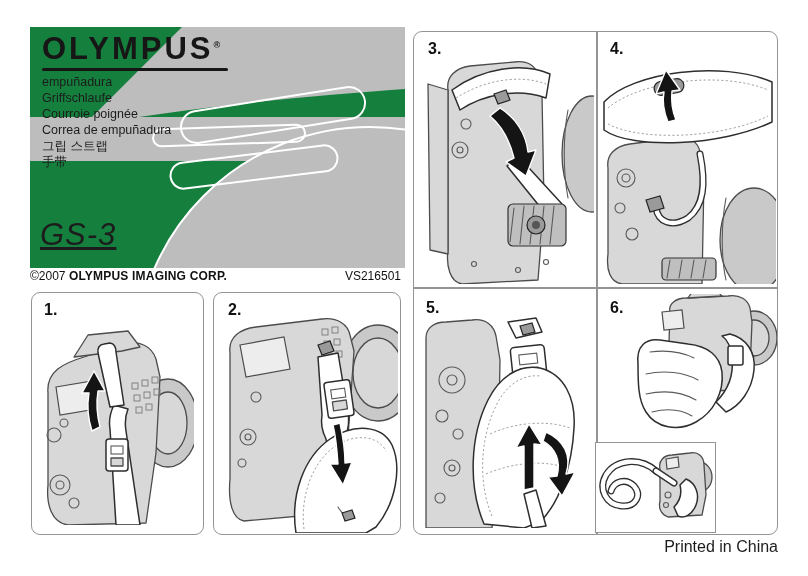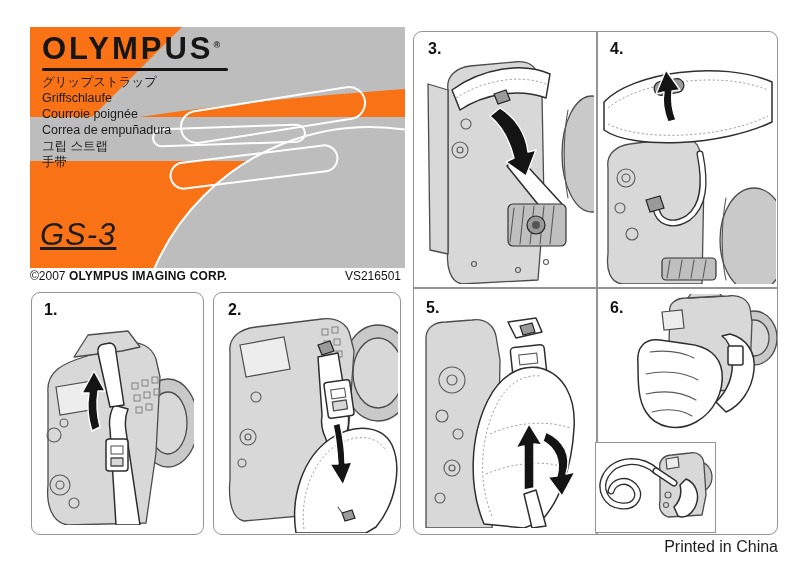--- a/index.html
+++ b/index.html
@@ -1,20 +1,20 @@
 <!DOCTYPE html>
 <html><head>
 <meta charset="utf-8">
 <style>
   html,body{margin:0;padding:0;background:#fff;}
   .page{position:relative;width:808px;height:576px;background:#ffffff;overflow:hidden;
         font-family:"Liberation Sans",sans-serif;color:#111;}
 
   
-  .hdr{position:absolute;left:30px;top:27px;width:375px;height:241px;background:#f97316;overflow:hidden;}
+  .hdr{position:absolute;left:30px;top:27px;width:375px;height:241px;background:#15803d;overflow:hidden;}
   .hdr-deco{position:absolute;left:0;top:0;width:375px;height:241px;}
   .brand{position:absolute;left:12px;top:4px;font-size:31px;font-weight:bold;letter-spacing:3px;color:#161616;}
   .brand sup{font-size:9px;letter-spacing:0;}
   .brand-rule{position:absolute;left:12px;top:41px;width:186px;height:3px;background:#161616;border-radius:2px;}
   .langs{position:absolute;left:12px;top:47px;line-height:16px;font-size:12.5px;color:#1c1c1c;}
   .model{position:absolute;left:10px;top:190px;font-size:31px;font-style:italic;font-weight:500;letter-spacing:1px;color:#1c1c1c;text-decoration:underline;}
 
   
   .imprint{position:absolute;left:30px;top:269px;width:375px;height:16px;font-size:12px;}
   .imprint .co{font-weight:bold;letter-spacing:.2px;}
@@ -57,21 +57,21 @@
       <circle cx="340" cy="335" r="235" fill="#bdbdbd" stroke="#ffffff" stroke-width="2"></circle>
       <g fill="none" stroke="#ffffff" stroke-width="2">
         <rect x="150" y="72" width="186" height="32" rx="16" transform="rotate(-9 243 88)"></rect>
         <rect x="123" y="100" width="152" height="17" rx="8.5" transform="rotate(-2 199 108)"></rect>
         <rect x="140" y="127" width="168" height="26" rx="13" transform="rotate(-7 224 140)"></rect>
       </g>
     </svg>
     <div class="brand"><span>OLYMPUS</span><sup>®</sup></div>
     <div class="brand-rule"></div>
     <div class="langs">
-      <div>グリップストラップ</div>
+      <div>empuñadura</div>
       <div>Griffschlaufe</div>
       <div>Courroie poignée</div>
       <div>Correa de empuñadura</div>
       <div>그립 스트랩</div>
       <div>手带</div>
     </div>
     <div class="model">GS-3</div>
   </div>
 
   <div class="imprint">

